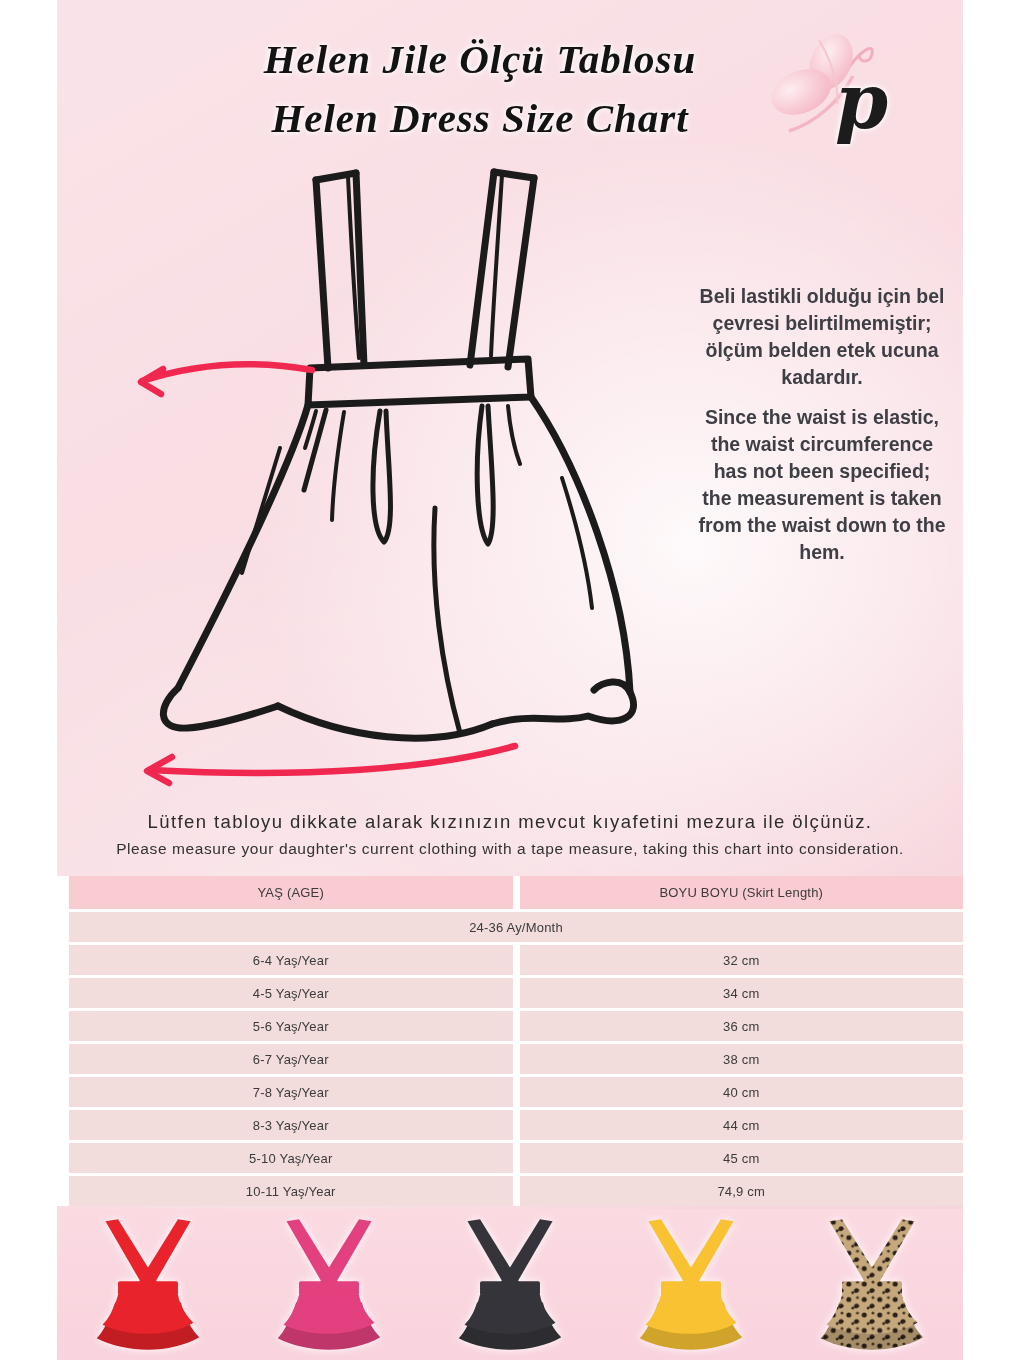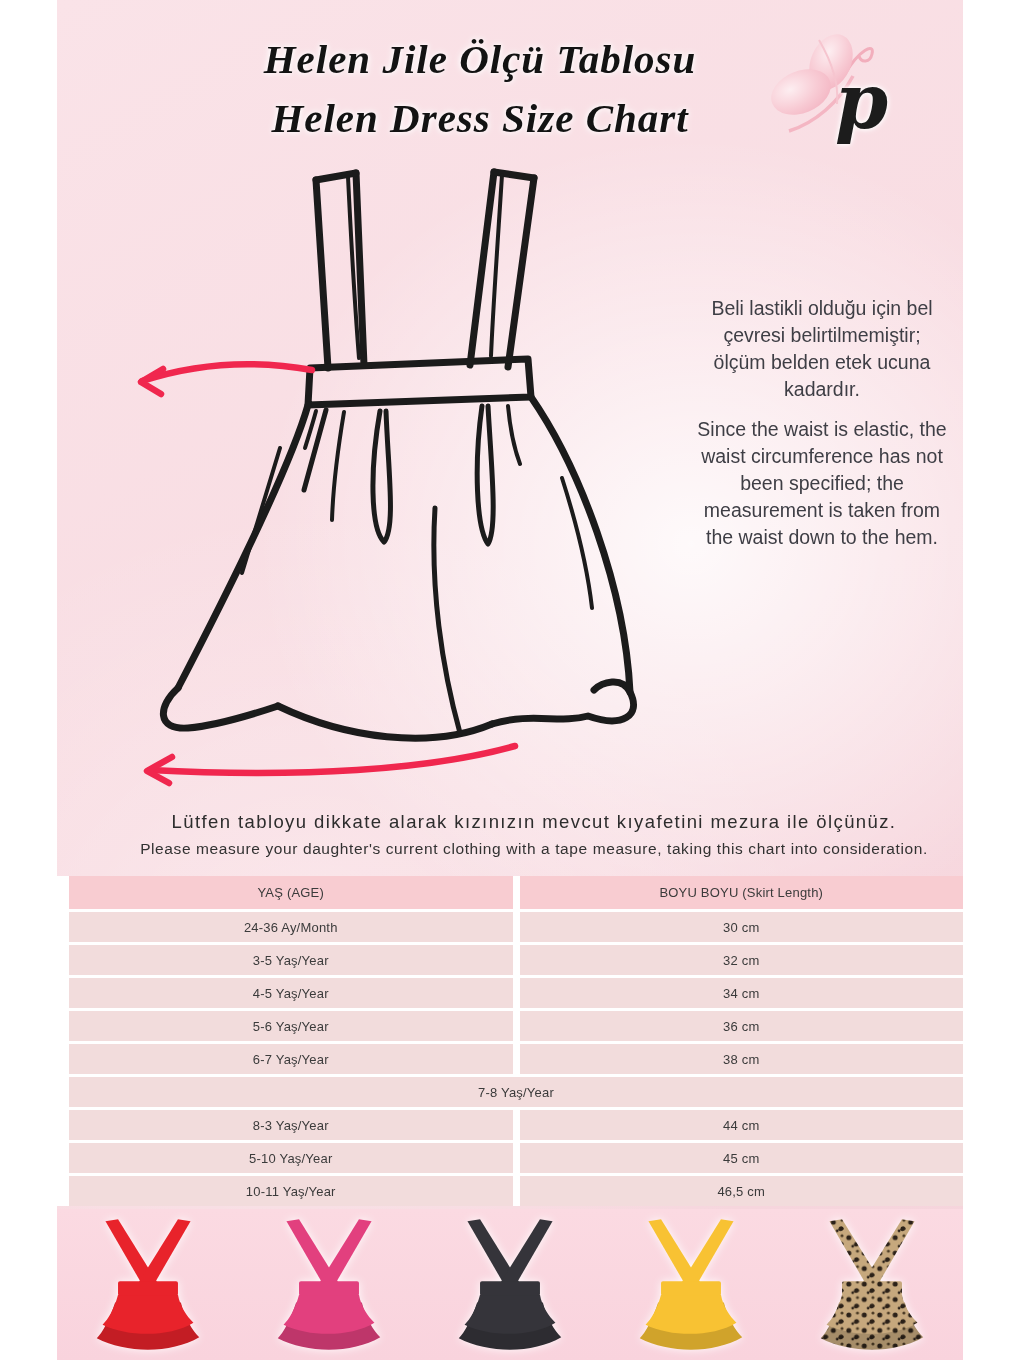--- a/index.html
+++ b/index.html
@@ -34,23 +34,23 @@
   .dress-art{position:absolute;left:73px;top:168px;width:580px;height:650px;}
   .stroke-art{fill:none;stroke:var(--line-art,#1b1b1b);stroke-width:7;stroke-linecap:round;stroke-linejoin:round;}
   .stroke-art.mid{stroke-width:5;}
   .stroke-art.thin{stroke-width:4;}
   .arrow{fill:none;stroke:var(--arrow-red,#f0274e);stroke-width:6.5;stroke-linecap:round;stroke-linejoin:round;}
   
   .note{
     position:absolute;left:640px;top:283px;width:250px;text-align:center;
     font-size:19.5px;line-height:27px;color:#3e3e45;
   }
-  .note p{margin:12px 0 13px 0;}
-  
-  .instructions{position:absolute;left:0;top:811px;width:906px;text-align:center;color:#2d2d2d;margin-left:24px;}
+  .note p{margin:0 0 13px 0;font-weight:bold;}
+  
+  .instructions{position:absolute;left:0;top:811px;width:906px;text-align:center;color:#2d2d2d;}
   .instructions .tr{font-size:18.5px;letter-spacing:1.4px;}
   .instructions .en{font-size:15.5px;letter-spacing:.6px;margin-top:7px;color:#323232;}
   
   .size-table{
     position:absolute;left:0;top:876px;width:906px;background:#ffffff;
     display:flex;flex-direction:column;gap:3px;
   }
   .trow{display:flex;gap:7px;height:30px;padding-left:12px;}
   .trow.head{height:33px;}
   .trow .cell{
@@ -149,52 +149,52 @@
     <div class="en">Please measure your daughter's current clothing with a tape measure, taking this chart into consideration.</div>
   </div>
 
   <div class="size-table">
     <div class="trow head">
       <div class="cell">YAŞ (AGE)</div>
       <div class="cell">BOYU BOYU (Skirt Length)</div>
     </div>
     <div class="trow">
       <div class="cell">24-36 Ay/Month</div>
-      <div class="cell">30 cm</div>
-    </div>
-    <div class="trow">
-      <div class="cell">3-5 Yaş/Year</div>
+    </div>
+    <div class="trow">
+      <div class="cell">6-4 Yaş/Year</div>
       <div class="cell">32 cm</div>
     </div>
     <div class="trow">
       <div class="cell">4-5 Yaş/Year</div>
       <div class="cell">34 cm</div>
     </div>
     <div class="trow">
       <div class="cell">5-6 Yaş/Year</div>
       <div class="cell">36 cm</div>
     </div>
     <div class="trow">
       <div class="cell">6-7 Yaş/Year</div>
       <div class="cell">38 cm</div>
     </div>
     <div class="trow">
       <div class="cell">7-8 Yaş/Year</div>
+      <div class="cell">40 cm</div>
     </div>
     <div class="trow">
       <div class="cell">8-3 Yaş/Year</div>
       <div class="cell">44 cm</div>
     </div>
     <div class="trow">
       <div class="cell">5-10 Yaş/Year</div>
       <div class="cell">45 cm</div>
     </div>
     <div class="trow">
       <div class="cell">10-11 Yaş/Year</div>
-      <div class="cell">46,5 cm</div>
+      <div class="cell">74,9 cm</div>
     </div>
   </div>
 
   <div class="products">
     <div class="product">
       <svg class="mini-red" width="116" height="136" viewBox="0 0 120 140">
         <polygon class="part" points="16,4 29,2 70,68 56,73"></polygon>
         <polygon class="part" points="91,2 104,4 64,73 50,68"></polygon>
         <path class="part tier2" d="M26,88 C20,106 13,119 7,125 C38,141 84,141 113,124 C106,117 98,104 94,88 Z"></path>
         <path class="part" d="M29,80 C25,95 19,105 13,111 C40,124 82,124 107,109 C100,102 93,92 91,80 Z"></path>

